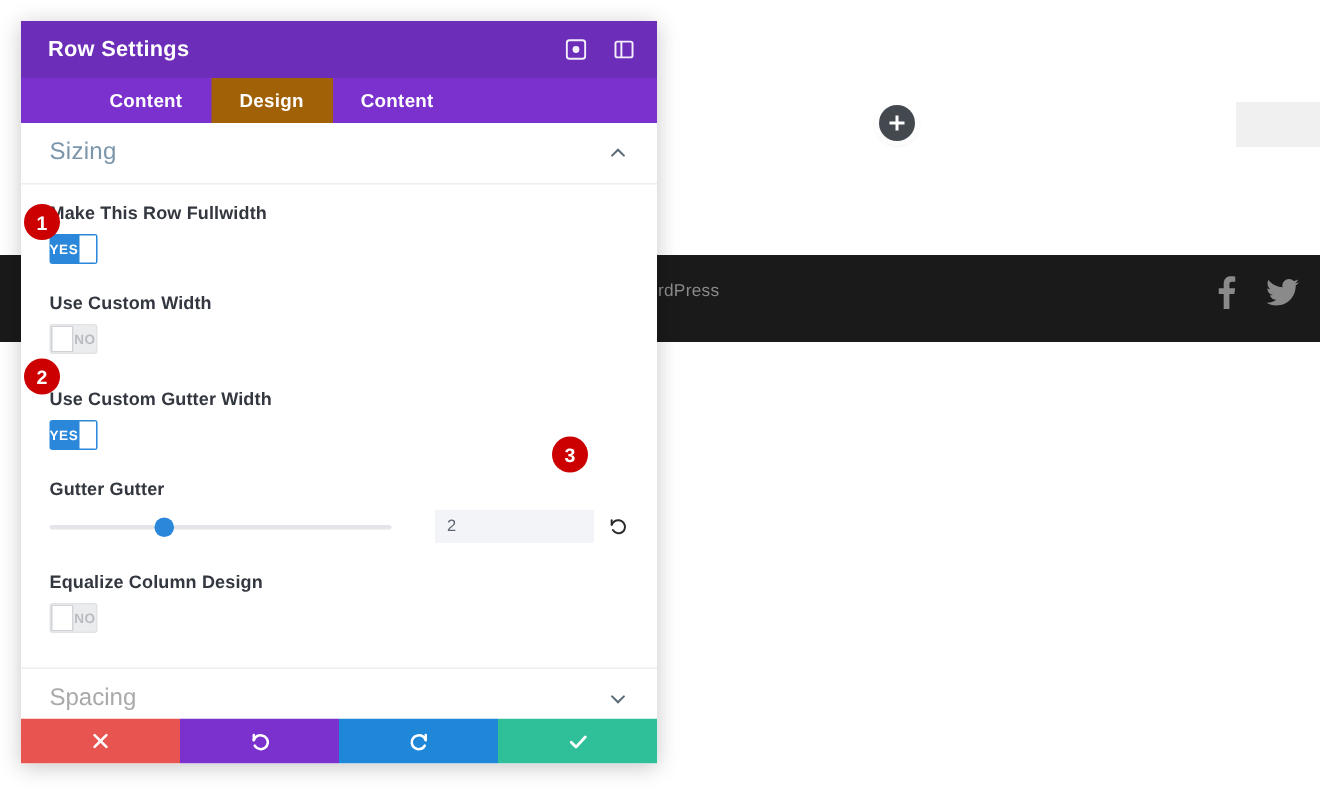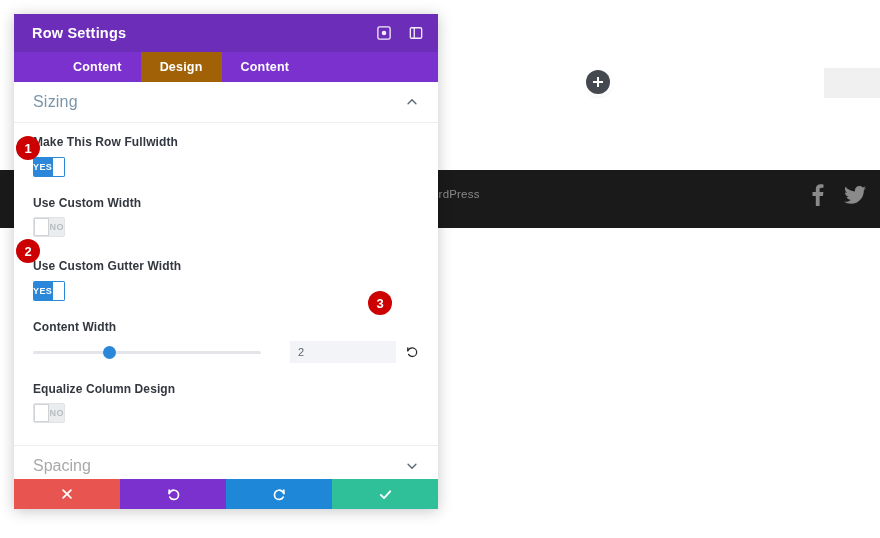--- a/index.html
+++ b/index.html
@@ -268,21 +268,21 @@
 
         <div class="field">
           <div class="field-label">Use Custom Gutter Width</div>
           <div class="toggle on">
             <span class="tlabel">YES</span>
             <span class="knob"></span>
           </div>
         </div>
 
         <div class="field">
-          <div class="field-label">Content Width</div>
+          <div class="field-label">Gutter Gutter</div>
           <div class="slider-row">
             <div class="slider-wrap">
               <div class="slider-track"></div>
               <div class="slider-handle"></div>
             </div>
             <div class="num-wrap">
               <input class="num-input" type="text" value="2" style="">
               <span class="reset-ico">
                 <svg width="14" height="14" viewBox="0 0 16 16" fill="none" stroke="currentColor" stroke-width="1.5" stroke-linecap="round">
                   <path d="M3.2 6.6V3.2"></path>

